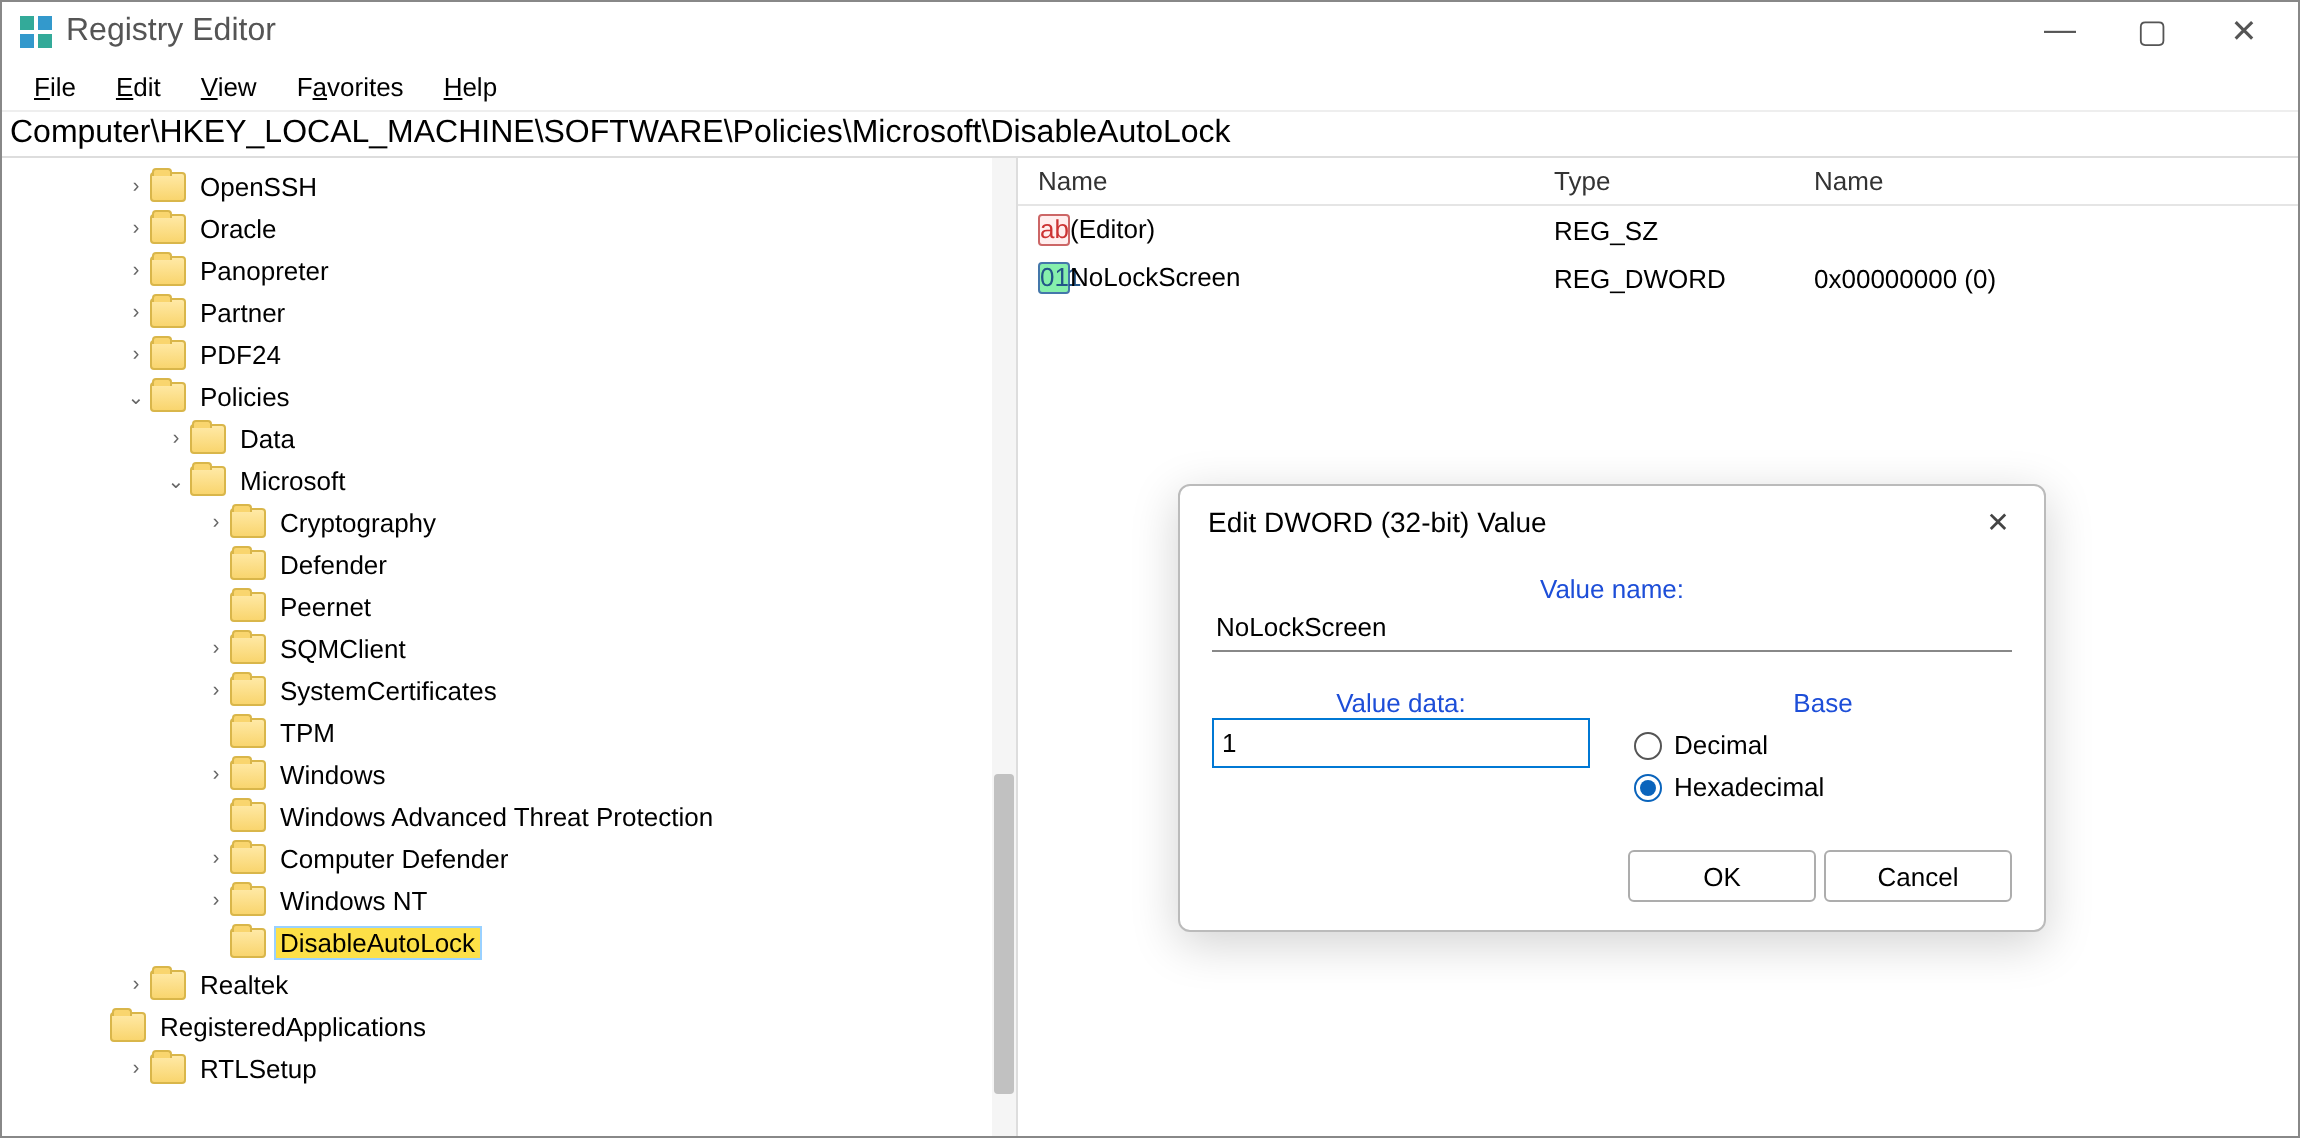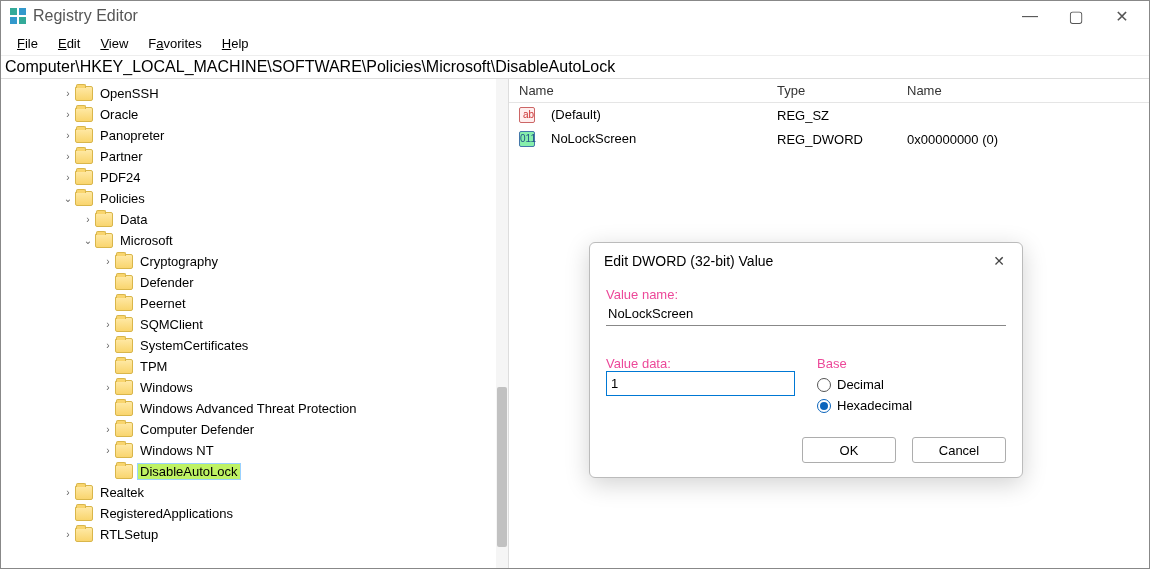--- a/index.html
+++ b/index.html
@@ -14,46 +14,46 @@
   .menubar span u { text-decoration: underline; }
   .pathbar { height: 24px; padding: 2px 4px; font-size: 16px; border-bottom: 1px solid #ddd; border-top: 1px solid #eee; display: flex; align-items: center; }
   .content { display: flex; height: calc(100% - 78px); }
   .tree-pane { width: 508px; overflow: hidden; position: relative; border-right: 1px solid #ddd; padding-top: 4px; }
   .value-pane { flex: 1; position: relative; }
   .tree-row { display: flex; align-items: center; height: 21px; font-size: 13px; white-space: nowrap; cursor: default; }
   .tree-row .chev { width: 14px; text-align: center; color: #666; font-size: 10px; }
   .tree-row .chev.empty { visibility: hidden; }
   .tree-row .folder { width: 18px; height: 15px; margin-right: 4px; background: linear-gradient(#ffe9a6,#f9d56e); border: 1px solid #d9b64a; border-radius: 2px; position: relative; }
   .tree-row .folder::before { content:""; position:absolute; top:-3px; left:0; width:8px; height:3px; background:#f9d56e; border:1px solid #d9b64a; border-bottom:none; border-radius:2px 2px 0 0; }
-  .tree-row.sel .label { background: #bef264; border: 1px solid #99d1ff; padding: 0 2px; }
+  .tree-row.sel .label { background: #fde047; border: 1px solid #99d1ff; padding: 0 2px; }
   .tree-row .label { padding: 0 3px; }
   .col-headers { display: flex; height: 24px; align-items: center; border-bottom: 1px solid #e5e5e5; font-size: 13px; color: #333; }
   .col-headers div { padding-left: 10px; }
   .value-row { display: flex; height: 24px; align-items: center; font-size: 13px; }
   .value-row div { padding-left: 10px; white-space: nowrap; }
-  .val-icon { width: 16px; height: 16px; margin-right: 16px; display: inline-block; vertical-align: middle; border:1px solid #c66; background:#fee; border-radius:2px; font-size:10px; color:#c33; text-align:right; line-height:14px; }
+  .val-icon { width: 16px; height: 16px; margin-right: 0; display: inline-block; vertical-align: middle; border:1px solid #c66; background:#fee; border-radius:2px; font-size:13px; color:#c33; text-align:right; line-height:14px; }
   .val-icon.dw { border-color:#47a; background:#86efac; color:#258; }
   .scrollbar { position:absolute; right:0; top:0; width:12px; height:100%; background:#f5f5f5; }
   .scroll-thumb { position:absolute; left:1px; width:10px; background:#c1c1c1; border-radius:2px; }
   .dialog { position:absolute; left:80px; top:163px; width:434px; background:#fff; border:1px solid #bbb; border-radius:6px; box-shadow:0 6px 24px rgba(0,0,0,.18); }
   .dlg-title { display:flex; align-items:center; padding:10px 14px 6px; font-size:14px;}
   .dlg-title .t { flex:1; }
   .dlg-title .x { width:18px; text-align:center; color:#444; cursor:default; font-size:14px; }
   .dlg-body { padding:6px 16px 14px; font-size:13px; }
-  .dlg-body .lbl { margin-top:6px; color:#ec4899; }
+  .dlg-body .lbl { margin-top:6px; color:#1d4ed8;text-align:center; }
   .dlg-body .ro { width:100%; border:none; border-bottom:1px solid #888; padding:4px 2px; font-size:13px; background:transparent; }
-  .dlg-row { display:flex; gap:22px; margin-top:24px; }
+  .dlg-row { display:flex; gap:22px; margin-top:12px; }
   .dlg-row .col { flex:1; }
   .dlg-body .inp { width:100%; border:1px solid #0078d4; padding:4px 4px; font-size:13px; outline:none; }
   fieldset.base { border:none; padding:0; margin:0; }
   .radio-row { display:flex; align-items:center; gap:6px; margin-top:6px; font-size:13px; }
   .radio { width:14px; height:14px; border-radius:50%; border:1px solid #555; display:inline-flex; align-items:center; justify-content:center; }
   .radio.sel { border-color:#0a64bc; }
   .radio.sel::after { content:""; width:8px; height:8px; background:#0a64bc; border-radius:50%; }
-  .dlg-buttons { display:flex; justify-content:flex-end; gap:16px; padding:10px 16px 14px; }
+  .dlg-buttons { display:flex; justify-content:flex-end; gap:4px; padding:10px 16px 14px; }
   .dlg-buttons button { width:94px; height:26px; font-size:13px; background:#fff; border:1px solid #adadad; border-radius:3px; cursor:default; }
 </style>
 </head>
 <body>
 
 <div class="titlebar">
   <span class="icon">
     <svg viewBox="0 0 18 18">
         <rect x="1" y="1" width="7" height="7" fill="#3a9"></rect>
         <rect x="10" y="1" width="7" height="7" fill="#39c"></rect>
@@ -178,21 +178,21 @@
         <div class="tree-row sel" style="padding-left:100px">
         <span class="chev empty">›</span>
         <span class="folder"></span>
         <span class="label">DisableAutoLock</span>
       </div>
     <div class="tree-row" style="padding-left:60px">
         <span class="chev">›</span>
         <span class="folder"></span>
         <span class="label">Realtek</span>
       </div>
-    <div class="tree-row" style="padding-left:60px">
+    <div class="tree-row" style="padding-left:40px">
         <span class="chev empty">›</span>
         <span class="folder"></span>
         <span class="label">RegisteredApplications</span>
       </div>
     <div class="tree-row" style="padding-left:60px">
         <span class="chev">›</span>
         <span class="folder"></span>
         <span class="label">RTLSetup</span>
       </div>
 
@@ -201,21 +201,21 @@
     </div>
   </div>
 
   <div class="value-pane">
     <div class="col-headers">
       <div style="width:258px">Name</div>
       <div style="width:130px">Type</div>
       <div style="flex:1">Name</div>
     </div>
     <div class="value-row">
-      <div style="width:258px"><span class="val-icon">ab</span><span>(Default)</span></div>
+      <div style="width:258px"><span class="val-icon">ab</span><span>(Editor)</span></div>
       <div style="width:130px">REG_SZ</div>
     </div>
     <div class="value-row">
       <div style="width:258px"><span class="val-icon dw">011</span><span>NoLockScreen</span></div>
       <div style="width:130px">REG_DWORD</div>
       <div style="flex:1">0x00000000 (0)</div>
     </div>
 
     <div class="dialog">
       <div class="dlg-title">

